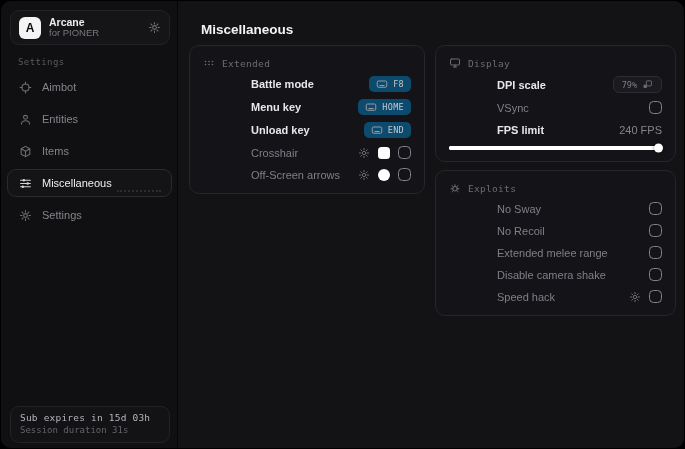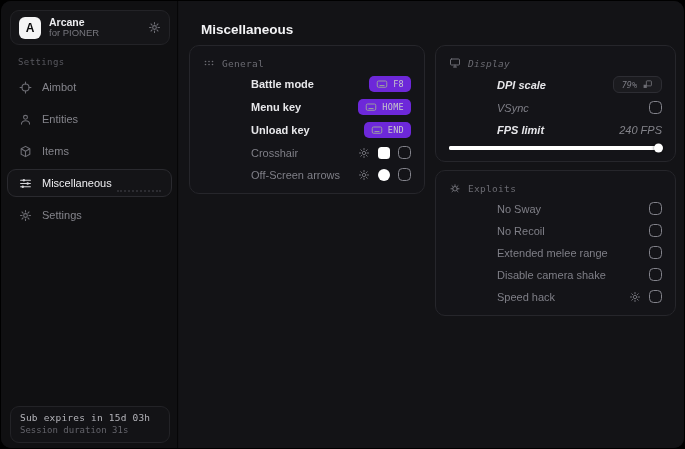--- a/index.html
+++ b/index.html
@@ -57,31 +57,31 @@
   .sf1 { font-size:9.5px; color:#b4b4ba; letter-spacing:.2px; }
   .sf2 { font-size:9px; color:#64646b; margin-top:2px; }
 
   
   .main { position:absolute; left:178px; top:0; right:0; bottom:0; background:#131316; }
   .page-title { position:absolute; left:22px; top:21px; font-size:13.5px; font-weight:bold; color:#f3f3f5; }
 
   .panel { position:absolute; background:#141418; border:1px solid #26262b; border-radius:10px;
            padding:11px 13px; display:flex; flex-direction:column; justify-content:space-between; }
   .panel-general  { left:10px;  top:44px;  width:236px; height:149px; }
-  .panel-display  { left:256px; top:44px;  width:241px; height:117px;font-style:italic; }
+  .panel-display  { left:256px; top:44px;  width:241px; height:117px; }
   .panel-exploits { left:256px; top:169px; width:241px; height:146px; }
 
   .sec-head { display:flex; align-items:center; gap:7px; font-family:"DejaVu Sans Mono", monospace;
               font-size:9.5px; color:#6b6b72; letter-spacing:.3px; }
   .row { display:flex; align-items:center; justify-content:space-between; min-height:15px;padding-left:48px; }
   .row .label { font-size:11px; font-weight:600; color:#e7e7ea; }
   .row .label.muted { color:#7f7f87; font-weight:500; }
   .controls { display:flex; align-items:center; gap:8px; }
 
-  .keychip { display:inline-flex; align-items:center; gap:5px; background:#6d28d9; color:#c6c6cb;
+  .keychip { display:inline-flex; align-items:center; gap:5px; background:#0c4a6e; color:#c6c6cb;
              border-radius:5px; padding:2px 7px; font-family:"DejaVu Sans Mono", monospace;
              font-size:8.5px; letter-spacing:.3px; }
   .keychip .icon { color:#9a9aa1; }
 
   .selchip { display:inline-flex; align-items:center; gap:5px; background:#1b1b1f;
              border:1px solid #2d2d33; color:#7c7c84; border-radius:6px; padding:2px 8px;
              font-family:"DejaVu Sans Mono", monospace; font-size:8.5px; }
 
   .checkbox { width:13px; height:13px; border:1.5px solid #83838b; border-radius:4.5px;
               background:transparent; }
@@ -184,21 +184,21 @@
         <span class="icon">
           <svg width="12" height="12" viewBox="0 0 24 24" fill="currentColor">
             <circle cx="5" cy="9" r="1.6"></circle>
               <circle cx="12" cy="9" r="1.6"></circle>
               <circle cx="19" cy="9" r="1.6"></circle>
             <circle cx="5" cy="15" r="1.6"></circle>
               <circle cx="12" cy="15" r="1.6"></circle>
               <circle cx="19" cy="15" r="1.6"></circle>
           </svg>
         </span>
-        <span>General</span>
+        <span>Extended</span>
       </div>
 
       <div class="row">
         <span class="label">Battle mode</span>
         <span class="keychip">
           <span class="icon">
             <svg width="12" height="12" viewBox="0 0 24 24" fill="none" stroke="currentColor" stroke-width="2">
               <rect x="2.5" y="6" width="19" height="12.5" rx="2.5"></rect>
                 <path d="M7 15h10"></path>
             </svg>

